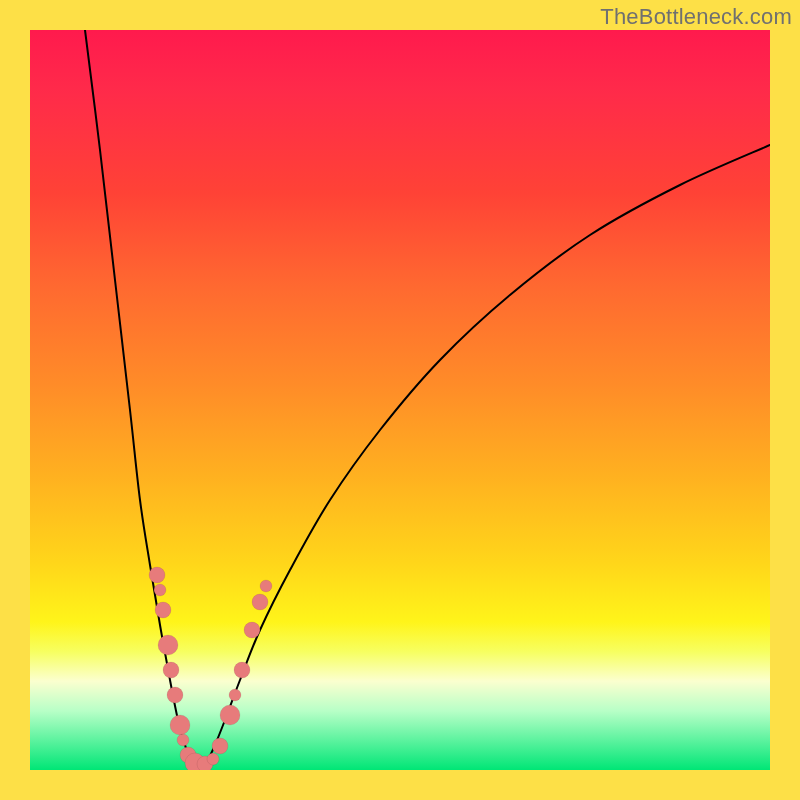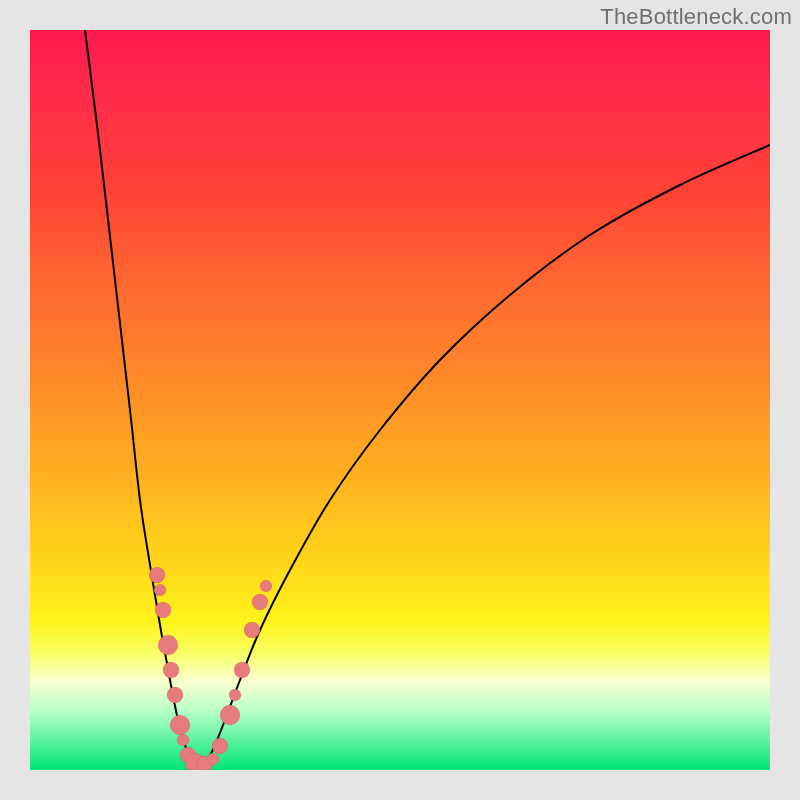--- a/index.html
+++ b/index.html
@@ -10,21 +10,21 @@
     background: #000;
     font-family: Arial, Helvetica, sans-serif;
     overflow: hidden;
   }
   .frame {
     position: absolute;
     left: 0;
     top: 0;
     width: 800px;
     height: 800px;
-    background: #e5e5e5;
+    background: #fde047;
   }
   .plot {
     position: absolute;
     left: 30px;
     top: 30px;
     width: 740px;
     height: 740px;
     background: linear-gradient(to bottom,
       #ff1a4d 0%,
       #ff2a4a 8%,

